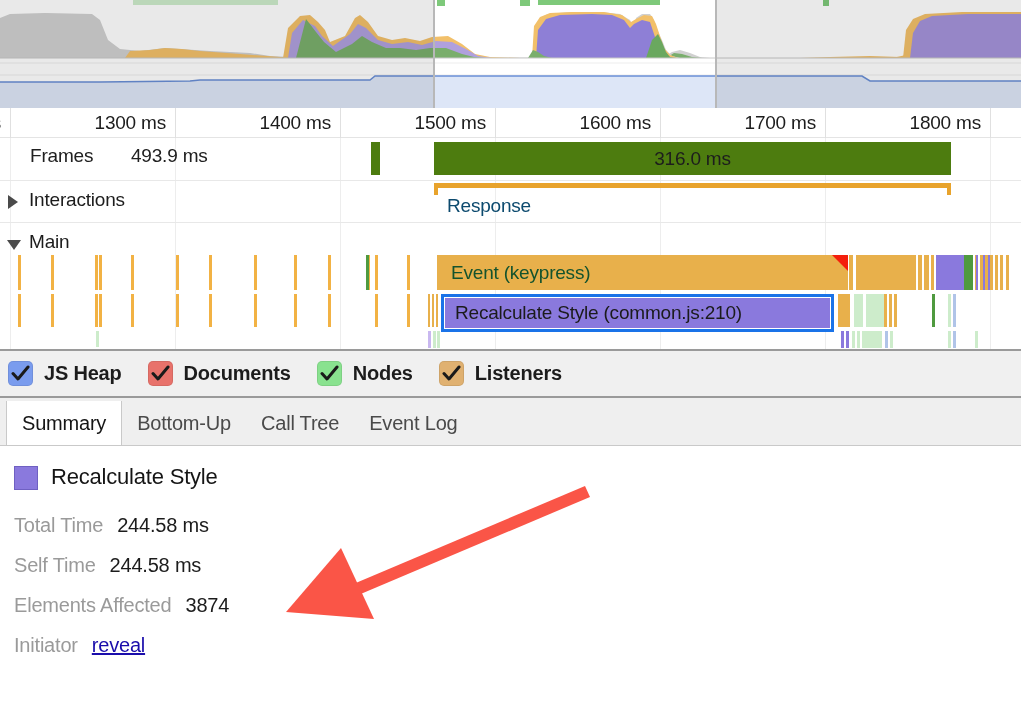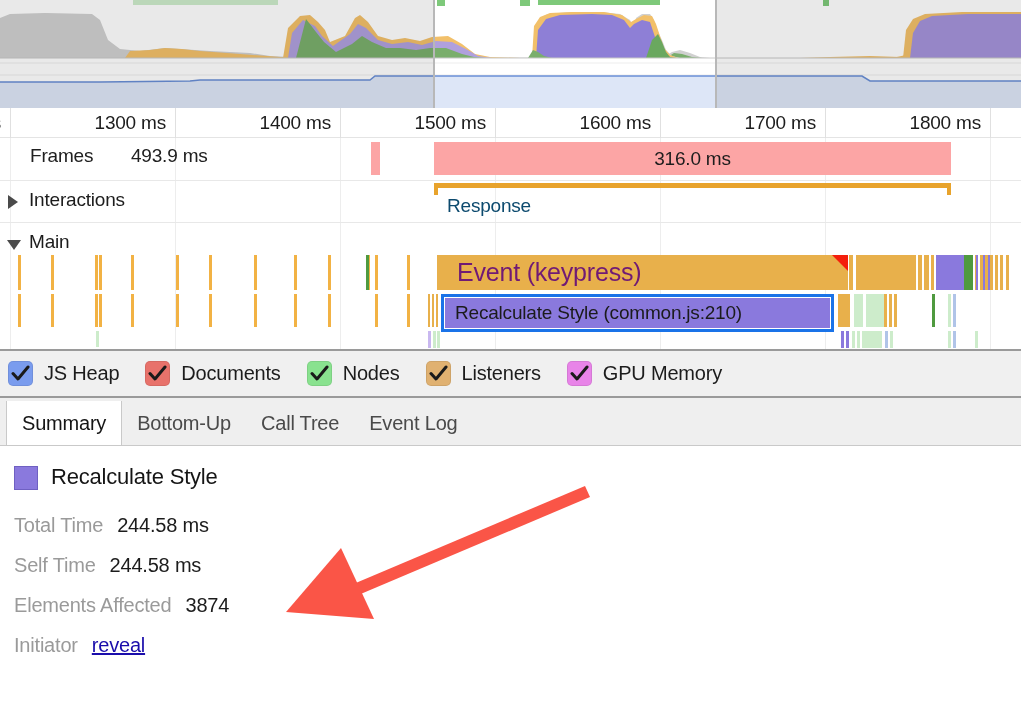--- a/index.html
+++ b/index.html
@@ -80,21 +80,21 @@
   .frames-label {
     position: absolute; left: 30px; top: 7px;
     font-size: 19px; color: #202020; letter-spacing: -0.2px;
   }
   .frames-val {
     position: absolute; left: 131px; top: 7px;
     font-size: 19px; color: #202020; letter-spacing: -0.2px;
   }
   .frame-bar {
     position: absolute; top: 4px; height: 33px;
-    background: #fca5a5;
+    background: #4d7c0f;
     display: flex; align-items: center; justify-content: center;
     font-size: 19px; color: #1d1d1d; letter-spacing: -0.2px;
   }
 
   
   .inter-row { top: 43px; height: 41px; }
   .tri {
     position: absolute; width: 0; height: 0;
   }
   .tri-right {
@@ -123,22 +123,22 @@
     position: absolute; font-size: 19px; color: #0c4a6e; letter-spacing: -0.2px;
   }
 
   
   .main-row { top: 85px; height: 126px; }
   .flame-wrap { position: absolute; left: 0; top: 32px; width: 1021px; height: 94px; }
   .fbar { position: absolute; }
   .event-bar {
     background: #e8b04b;
     display: flex; align-items: center;
-    padding-left: 20px;
-    font-size: 25px; color: #701a75; letter-spacing: -0.2px;
+    padding-left: 14px;
+    font-size: 19px; color: #14532d; letter-spacing: -0.2px;
     overflow: hidden; white-space: nowrap;
   }
   .warn-corner {
     position: absolute; width: 0; height: 0;
     border-top: 16px solid #f41f0c;
     border-left: 16px solid transparent;
   }
   .recalc-bar {
     background: #8a79dd;
     border: 3px solid #1a73e8;
@@ -161,20 +161,21 @@
   .cbitem { display: flex; align-items: center; margin-left: 8px; margin-right: 18px; }
   .cbox {
     width: 25px; height: 25px; border-radius: 5px;
     position: relative; flex: none;
     box-shadow: inset 0 0 0 1px rgba(0,0,0,0.08);
   }
   .cbox svg { position: absolute; left: 3px; top: 3px; }
   .cblabel {
     margin-left: 11px; font-size: 20px; color: #1c1c1c; white-space: nowrap;
     letter-spacing: -0.2px;
+    font-weight: bold;
   }
 
   
   .tabbar {
     position: absolute; left: 0; top: 398px; width: 1021px; height: 48px;
     background: #efefef;
     border-bottom: 1px solid #c9c9c9;
     display: flex; align-items: flex-end;
     padding-left: 6px;
   }
@@ -470,28 +471,20 @@
       <span class="cblabel">Nodes</span>
     </div>
     <div class="cbitem">
       <span class="cbox" style="background:#e0b171">
         <svg width="19" height="19" viewBox="0 0 19 19">
             <path d="M2 9.5 L7 15 L17 3" stroke="#1a1a1a" stroke-width="3" fill="none" stroke-linecap="round" stroke-linejoin="round"></path>
           </svg>
       </span>
       <span class="cblabel">Listeners</span>
     </div>
-    <div class="cbitem">
-      <span class="cbox" style="background:#e884e8">
-        <svg width="19" height="19" viewBox="0 0 19 19">
-            <path d="M2 9.5 L7 15 L17 3" stroke="#1a1a1a" stroke-width="3" fill="none" stroke-linecap="round" stroke-linejoin="round"></path>
-          </svg>
-      </span>
-      <span class="cblabel">GPU Memory</span>
-    </div>
   </div>
 
   <div class="tabbar">
     <div class="tab active">Summary</div>
     <div class="tab">Bottom-Up</div>
     <div class="tab">Call Tree</div>
     <div class="tab">Event Log</div>
   </div>
 
   <div class="summary">

